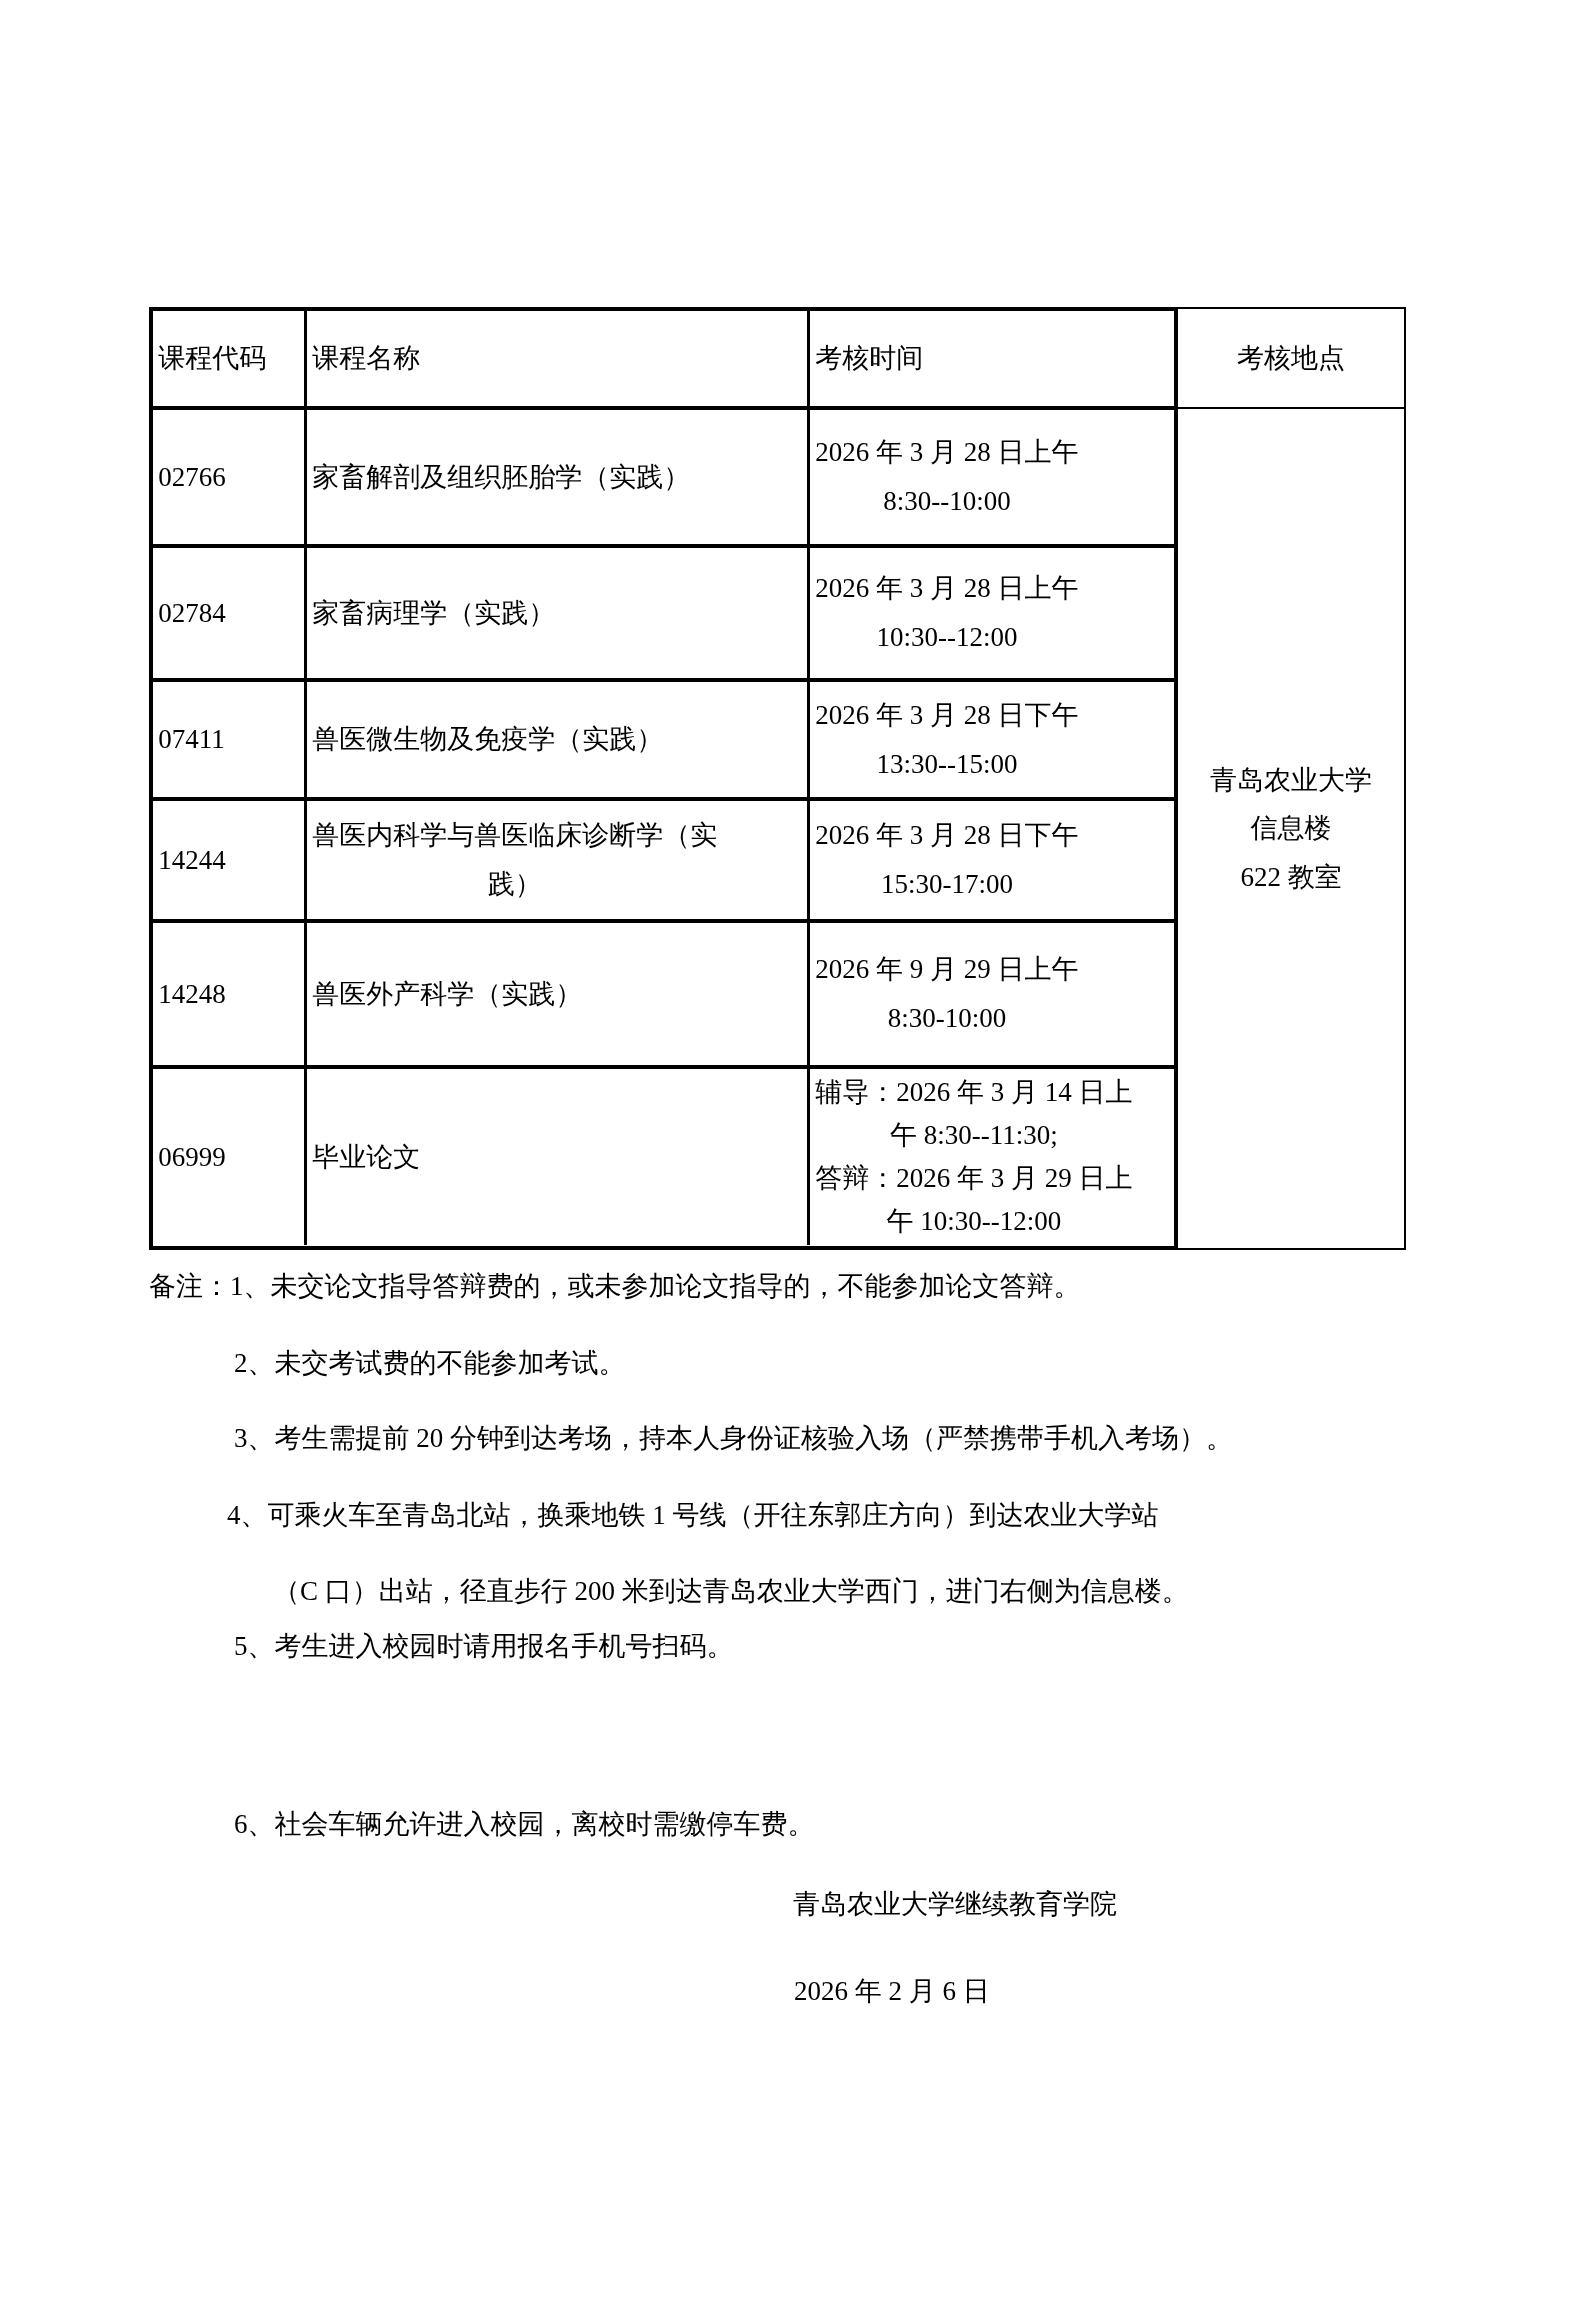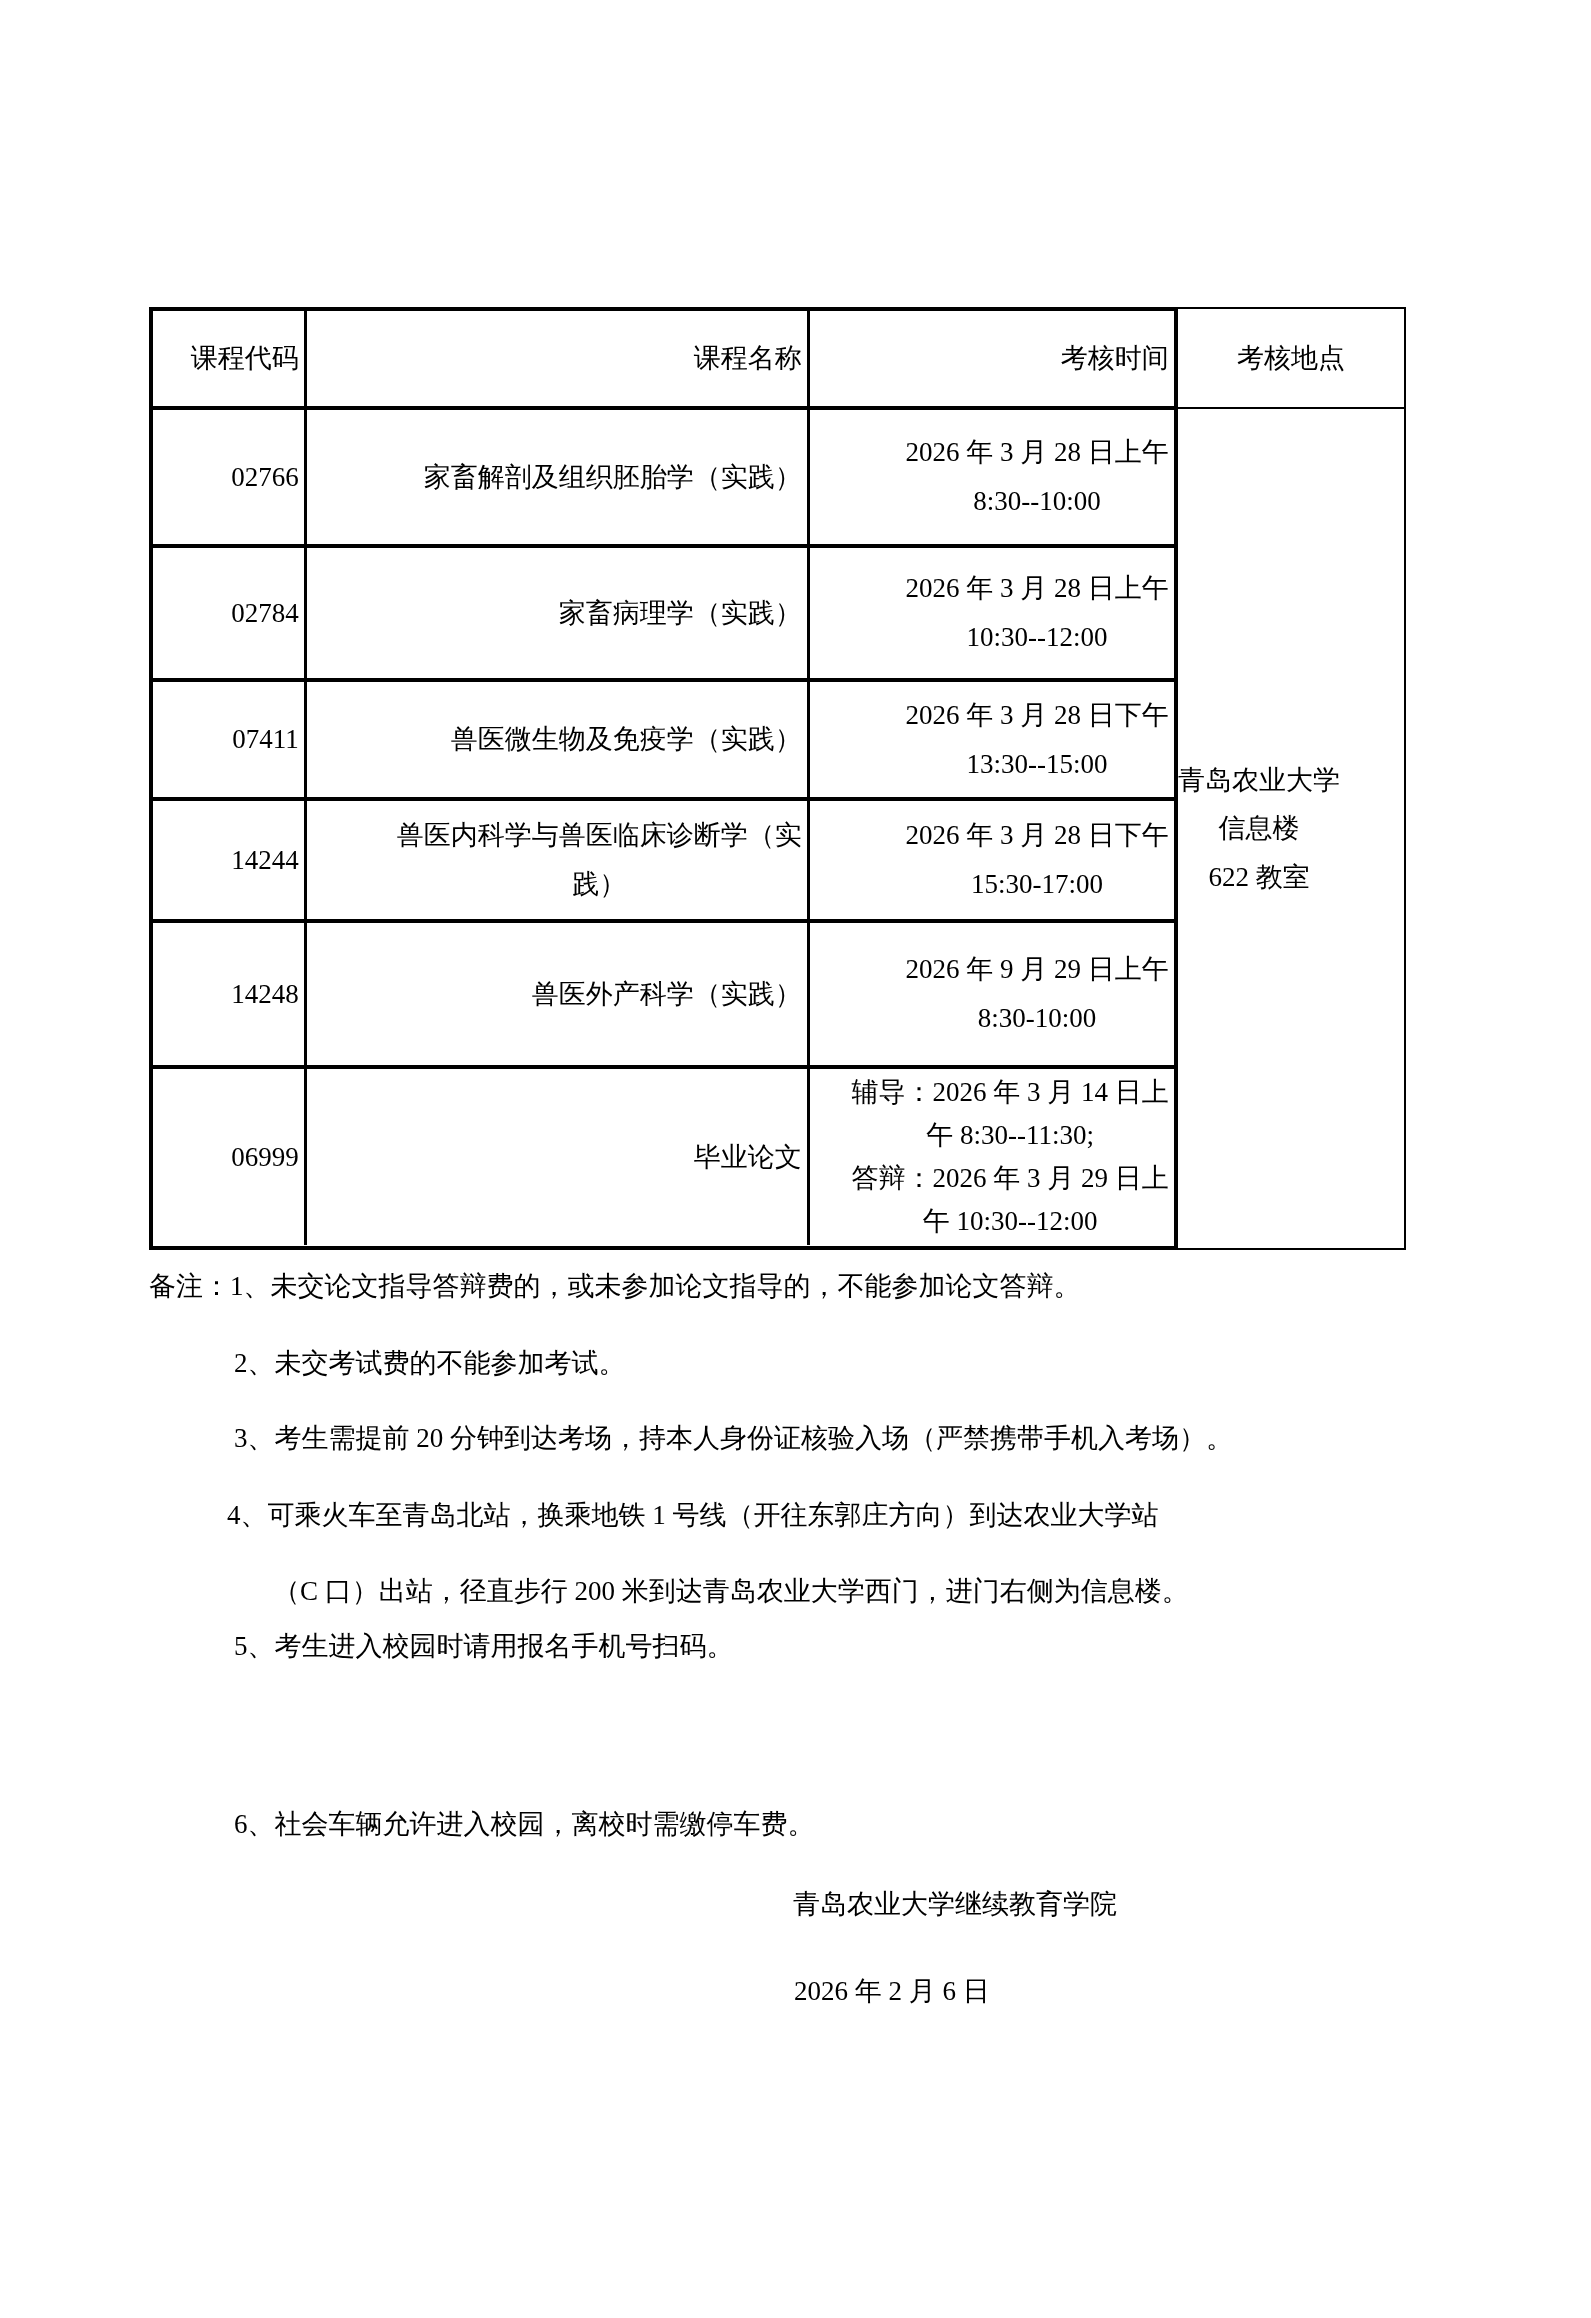--- a/index.html
+++ b/index.html
@@ -22,21 +22,21 @@
     box-sizing: border-box;
     border: 4.7px solid #000;
     display: grid;
     grid-template-columns: 154px 503px 1fr;
     grid-template-rows: 99px 138px 134px 119px 122px 146px 176px;
   }
   .cell {
     box-sizing: border-box;
     border-right: 3.3px solid #000;
     border-bottom: 4.7px solid #000;
-    display: flex; align-items: center; justify-content: flex-end;
+    display: flex; align-items: center; justify-content: flex-start;
     text-align: center;
     font-size: 27px;
     line-height: 1.8;
     padding: 0 5.3px;
   }
   .cell.col-last { border-right: none; }
   .cell.row-last { border-bottom: none; }
   .cell .nw { white-space: nowrap; }
   .cell.tight { line-height: 1.6; }
 
@@ -51,21 +51,21 @@
     box-sizing: border-box;
     height: 100px;
     border-bottom: 2px solid #000;
     display: flex; align-items: center; justify-content: center;
     font-size: 27px;
     font-family: Liberation Serif, serif;
   }
   .loc-body {
     box-sizing: border-box;
     height: calc(100% - 100px);
-    display: flex; align-items: center; 
+    display: flex; align-items: center; justify-content: center;
     text-align: center;
     font-size: 27px;
     line-height: 1.8;
   }
 
   
   .note {
     position: absolute;
     font-size: 27px;
     line-height: 1.25;

